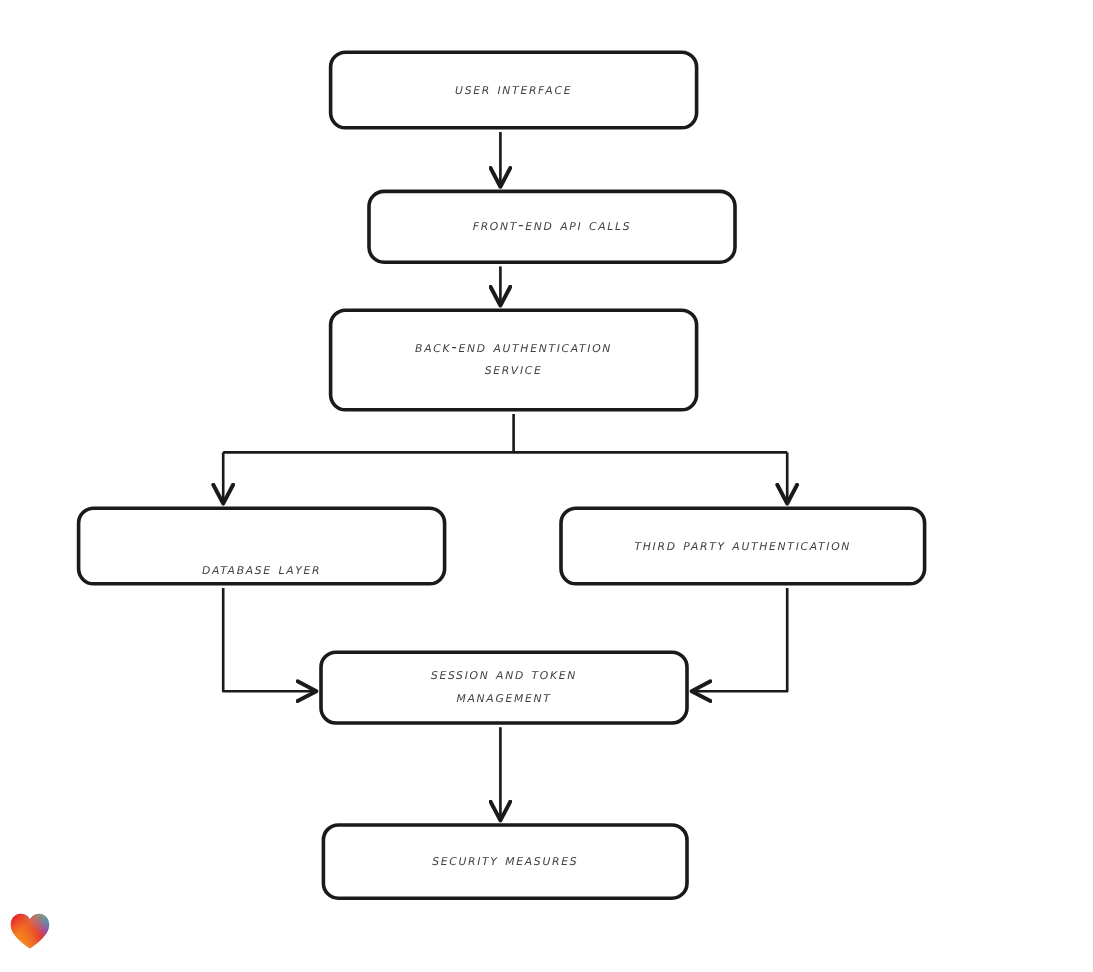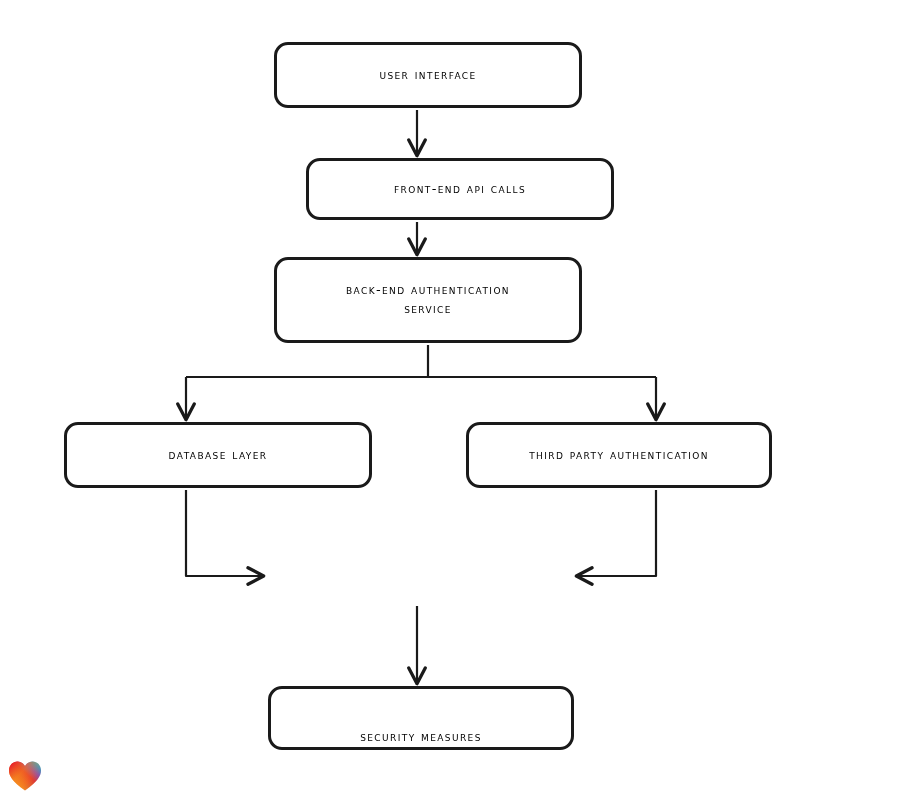--- a/index.html
+++ b/index.html
@@ -34,36 +34,37 @@
     display: flex;
     align-items: center;
     justify-content: center;
     text-align: center;
     z-index: 2;
   }
   .node-label {
     font-family: "DejaVu Sans", sans-serif;
     font-size: 13px;
     letter-spacing: 1.4px;
-    color: #000000;
+    color: #404040;
     line-height: 1.45;
     font-variant: small-caps;
     text-transform: lowercase;
     font-weight: 400;
+    font-style: italic;
     white-space: pre-line;
     padding: 0 10px;
   }
   
   #node-user-interface      { left: 274px; top: 42px;  width: 308px; height: 66px; }
   #node-frontend-api-calls  { left: 274px; top: 158px; width: 308px; height: 62px; margin-left: 32px; }
   #node-backend-auth        { left: 274px; top: 257px; width: 308px; height: 86px; align-items: center; }
-  #node-database-layer      { left: 64px;  top: 422px; width: 308px; height: 66px; }
+  #node-database-layer      { left: 64px;  top: 422px; width: 308px; height: 66px; align-items: flex-end; }
   #node-third-party-auth    { left: 466px; top: 422px; width: 306px; height: 66px; }
   #node-session-token       { left: 266px; top: 542px; width: 308px; height: 62px; }
-  #node-security-measures   { left: 268px; top: 686px; width: 306px; height: 64px; align-items: flex-end; }
+  #node-security-measures   { left: 268px; top: 686px; width: 306px; height: 64px; }
 
   #heart-icon {
     position: absolute;
     left: 8px;
     top: 760px;
     width: 34px;
     height: 32px;
     z-index: 3;
   }
 </style>
@@ -127,20 +128,24 @@
   </div>
 
   <div class="node" id="node-database-layer">
     <span class="node-label">Database Layer</span>
   </div>
 
   <div class="node" id="node-third-party-auth">
     <span class="node-label">Third Party Authentication</span>
   </div>
 
+  <div class="node" id="node-session-token">
+    <span class="node-label">Session and Token
+Management</span>
+  </div>
 
   <div class="node" id="node-security-measures">
     <span class="node-label">Security Measures</span>
   </div>
 
   <svg id="heart-icon" viewBox="0 0 34 32" width="34" height="32">
     <defs>
       <linearGradient id="heartGrad" x1="0" y1="1" x2="1" y2="0">
         <stop offset="0%" stop-color="#f5a623"></stop>
         <stop offset="22%" stop-color="#f58220"></stop>

